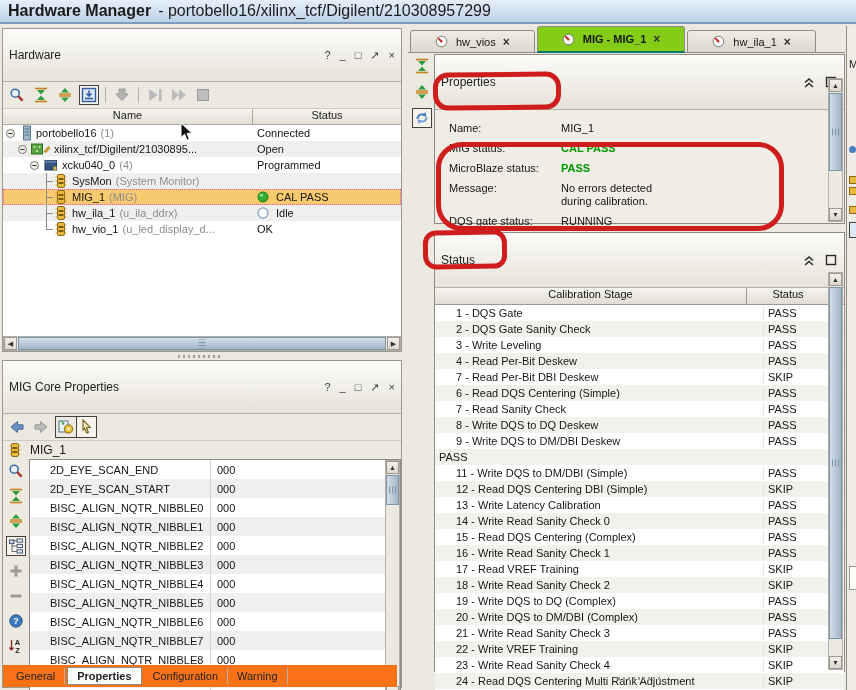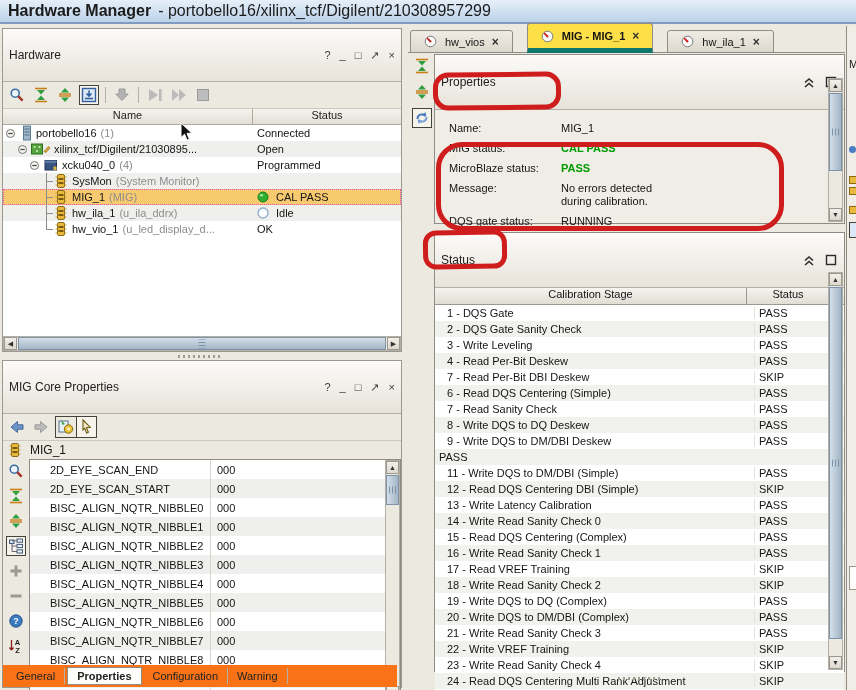--- a/index.html
+++ b/index.html
@@ -57,36 +57,36 @@
   .mcp-table{position:relative;flex:1;border:1px solid #8f8c84;background:#fff;overflow:hidden;}
   .mrow{display:flex;height:19px;align-items:center;text-align:right;}
   .mrow:nth-child(even){background:#efefed;}
   .mname{width:160px;padding-left:20px;overflow:hidden;white-space:nowrap;border-right:1px solid #d6d4cf;flex:none;height:100%;display:flex;align-items:center;}
   .mval{padding-left:6px;white-space:nowrap;}
   .btabs{position:absolute;left:0;right:4px;bottom:0;height:22px;display:flex;align-items:center;padding-left:4px;background:#f97316;}
   .btab{padding:2px 9px;border-right:1px solid #b5b1a8;color:#222;}
   .btab.active{border:1px solid #8f8c84;background:#fdfdfb;font-weight:bold;margin:0 2px;}
   
   .rtabbar{position:absolute;left:410px;top:28px;height:25px;display:flex;align-items:flex-end;z-index:2;}
-  .rtab{height:21px;display:flex;align-items:center;gap:5px;padding:0 13px;border:1px solid #8f8c84;
-    background:linear-gradient(#efece5,#ddd8cd);margin-right:14px;border-radius:3px 3px 0 0;white-space:nowrap;}
-  .rtab.active{background:#fde047;font-weight:bold;height:24px;border-bottom:5px solid #0f766e;}
+  .rtab{height:21px;display:flex;align-items:center;gap:5px;padding:0 24px;border:1px solid #8f8c84;
+    background:linear-gradient(#efece5,#ddd8cd);margin-right:2px;border-radius:3px 3px 0 0;white-space:nowrap;}
+  .rtab.active{background:#84cc16;font-weight:bold;height:24px;border-bottom:2px solid #0f766e;}
   .rtab .x{font-weight:bold;color:#333;margin-left:2px;font-size:12px;}
   .rside{position:absolute;left:410px;top:56px;width:24px;display:flex;flex-direction:column;align-items:center;gap:6px;}
   .sect{position:absolute;border:1px solid #8f8c84;background:#f0ede6;box-sizing:border-box;}
   .sect .phead{height:22px;background:linear-gradient(#fcfbf9,#e7e3da);}
   .pfield{display:grid;grid-template-columns:112px 1fr;margin-bottom:7px;line-height:13px;}
   .pfield .val{width:92px;}
   .green{color:#009b00;font-weight:bold;}
   .st-head{display:flex;height:16px;background:linear-gradient(#f6f4ef,#e0ddd4);border-bottom:1px solid #9b988f;}
   .st-head .c1{width:311px;text-align:center;border-right:1px solid #9b988f;}
   .st-head .c2{width:82px;text-align:center;border-right:1px solid #9b988f;}
   .srow{display:flex;height:16px;align-items:center;background:#fff;}
   .srow:nth-child(even){background:#f1f1ee;}
-  .srow .c1{width:307px;padding-left:12px;border-right:1px solid #e3e1dc;white-space:nowrap;overflow:hidden;flex:none;}
+  .srow .c1{width:307px;padding-left:21px;border-right:1px solid #e3e1dc;white-space:nowrap;overflow:hidden;flex:none;}
   .srow .c2{padding-left:4px;white-space:nowrap;}
   .dots{position:absolute;height:3px;width:44px;background:repeating-linear-gradient(90deg,#a19d93 0 2px,transparent 2px 5px);}
   
   .ann{position:absolute;border:5px solid #cf1d1d;border-radius:18px;z-index:50;pointer-events:none;}
   .cursor{position:absolute;z-index:60;pointer-events:none;}
   .sliver{position:absolute;left:846px;top:26px;width:10px;height:664px;background:#f0ede6;border-left:1px solid #8f8c84;overflow:hidden;}
   .sliver>div{position:absolute;left:2px;}
 </style>
 </head>
 <body>

